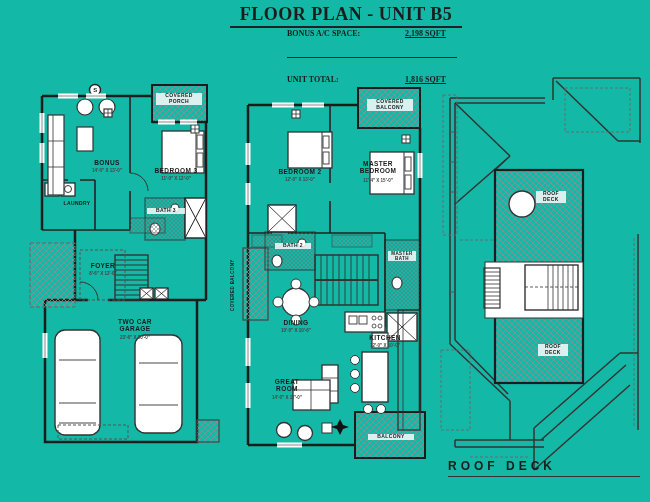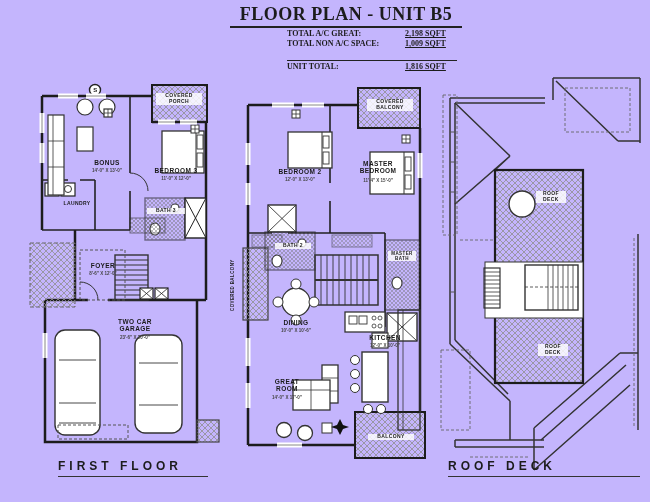--- a/index.html
+++ b/index.html
@@ -1,33 +1,33 @@
 <!DOCTYPE html>
 <html><head>
 <meta charset="utf-8">
 <style>
   html,body{margin:0;padding:0;background:#e8e8e8;}
-  #page{position:relative;width:650px;height:502px;background:#c4b5fd;overflow:hidden;
+  #page{position:relative;width:650px;height:502px;background:#14b8a6;overflow:hidden;
         font-family:"Liberation Sans",sans-serif;color:#1c1c1c;}
   svg{position:absolute;overflow:visible;}
   .lbl{position:absolute;font-weight:bold;color:#1a1a1a;text-align:center;
        line-height:1.15;letter-spacing:.4px;}
   .dim{position:absolute;font-weight:bold;color:#444;text-align:center;
        font-size:4.5px;line-height:1;letter-spacing:0;}
   .onhatch{background:rgba(255,255,255,.82);padding:0 1px;}
   .room{font-size:6.5px;}
   .small-room{font-size:5px;}
   .title{position:absolute;left:230px;top:4px;width:232px;text-align:center;
          font-family:"Liberation Serif",serif;font-size:18px;font-weight:bold;
          letter-spacing:.5px;border-bottom:2px solid #222;padding-bottom:1px;}
   .specs{position:absolute;left:287px;top:29px;width:170px;
          font-family:"Liberation Serif",serif;font-size:8px;font-weight:bold;}
   .specrow{display:flex;justify-content:space-between;margin-bottom:1px;}
   .specrow .v{width:52px;text-align:left;text-decoration:underline;}
-  .spectotal{border-top:1px solid #222;margin-top:12px;padding-top:1px;}
+  .spectotal{border-top:1px solid #222;margin-top:19px;padding-top:17px;}
   .floorlbl{position:absolute;font-size:12px;font-weight:bold;letter-spacing:4px;
             border-bottom:1.5px solid #333;padding-bottom:3px;white-space:nowrap;}
   .vert{writing-mode:vertical-rl;transform:rotate(180deg);}
 </style>
 </head>
 <body>
 
 <div id="page">
 
   <svg width="0" height="0">
@@ -37,26 +37,22 @@
       </pattern>
       <pattern id="hatchD" width="4" height="4" patternUnits="userSpaceOnUse">
         <path d="M0 0 L4 4 M4 0 L0 4" stroke="#6f6f6f" stroke-width="0.8"></path>
       </pattern>
     </defs>
   </svg>
 
   <div class="title">FLOOR PLAN - UNIT B5</div>
   <div class="specs">
     <div class="specrow">
-      <span>TOTAL A/C GREAT:</span>
+      <span>BONUS A/C SPACE:</span>
       <span class="v">2,198 SQFT</span>
-    </div>
-    <div class="specrow">
-      <span>TOTAL NON A/C SPACE:</span>
-      <span class="v">1,009 SQFT</span>
     </div>
     <div class="specrow spectotal">
       <span>UNIT TOTAL:</span>
       <span class="v">1,816 SQFT</span>
     </div>
   </div>
 
   <svg style="left:28px;top:83px" width="196" height="380" viewBox="0 0 196 380">
     <g stroke="#1c1c1c" fill="none" stroke-width="2.5">
       <path d="M14,13 H124"></path>
@@ -309,21 +305,20 @@
   <div class="lbl room" style="left:87px;top:159px;width:40px">BONUS</div>
   <div class="dim" style="left:87px;top:169px;width:40px">14'-0" X 13'-0"</div>
   <div class="lbl room" style="left:146px;top:167px;width:60px">BEDROOM 3</div>
   <div class="dim" style="left:146px;top:177px;width:60px">11'-0" X 12'-0"</div>
   <div class="lbl small-room" style="left:57px;top:201px;width:40px">LAUNDRY</div>
   <div class="lbl small-room onhatch" style="left:147px;top:208px;width:36px">BATH 3</div>
   <div class="lbl room" style="left:83px;top:262px;width:40px">FOYER</div>
   <div class="dim" style="left:83px;top:272px;width:40px">8'-6" X 12'-0"</div>
   <div class="lbl room" style="left:103px;top:318px;width:64px">TWO CAR GARAGE</div>
   <div class="dim" style="left:103px;top:336px;width:64px">23'-6" X 20'-0"</div>
-  <div class="floorlbl" style="left:58px;top:459px;width:150px">FIRST FLOOR</div>
 
   <div class="lbl small-room onhatch" style="left:367px;top:99px;width:44px">COVERED BALCONY</div>
   <div class="lbl small-room vert" style="left:230px;top:255px;height:60px;width:14px;font-size:4.5px">COVERED BALCONY</div>
   <div class="lbl room" style="left:270px;top:168px;width:60px">BEDROOM 2</div>
   <div class="dim" style="left:270px;top:178px;width:60px">12'-0" X 13'-0"</div>
   <div class="lbl room" style="left:354px;top:160px;width:48px">MASTER BEDROOM</div>
   <div class="dim" style="left:354px;top:179px;width:48px">11'-4" X 15'-0"</div>
   <div class="lbl small-room onhatch" style="left:275px;top:243px;width:34px">BATH 2</div>
   <div class="lbl onhatch" style="left:388px;top:251px;width:26px;font-size:4.5px">MASTER BATH</div>
   <div class="lbl room" style="left:276px;top:319px;width:40px">DINING</div>

